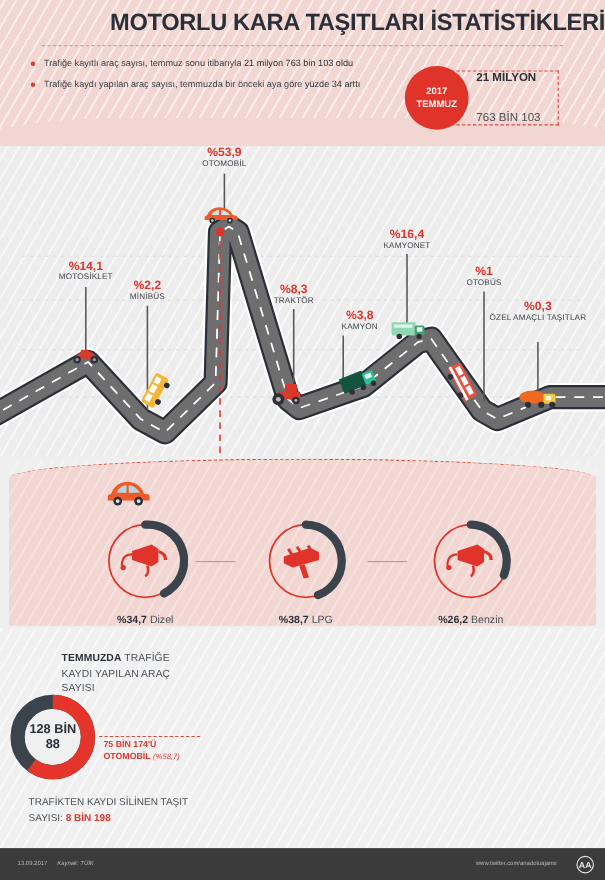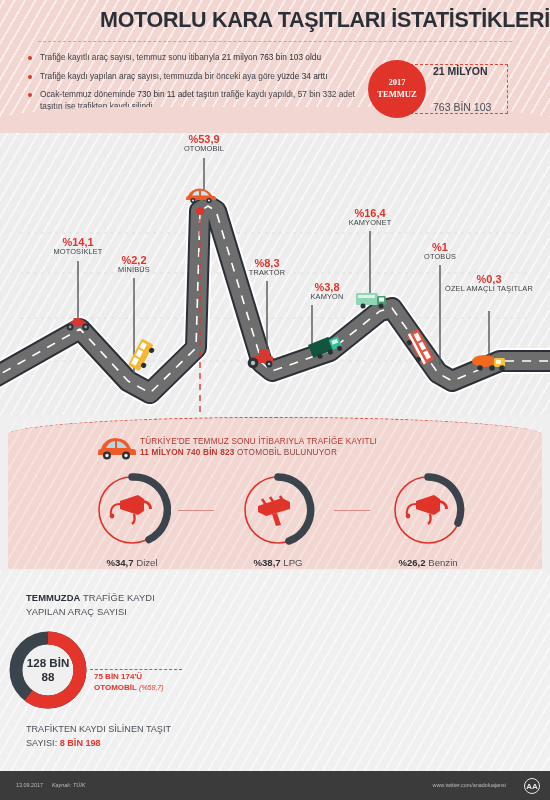--- a/index.html
+++ b/index.html
@@ -64,21 +64,20 @@
   }
   .bullet b { font-weight:normal; color:#2b3038; }
 
   #badge-circle {
     position:absolute; left:368px; top:60px;
     width:58px; height:58px; border-radius:50%;
     background:#e0342a;
     display:flex; flex-direction:column; align-items:center; justify-content:center;
     color:#fff; font-weight:bold; font-size:8.6px; line-height:1.35;
     z-index:3;
-    font-family:Liberation Serif, serif;
   }
   #badge-box {
     position:absolute; left:410px; top:64px;
     width:98px; height:50px;
     border:1.2px dashed #d94a3d;
     display:flex; flex-direction:column; justify-content:space-between;
     padding-left:22px;
     z-index:2;
   }
   #badge-box .l1 { font-size:10.5px; font-weight:bold; color:#2b3038; }
@@ -119,21 +118,21 @@
   .fuel-item .cap { font-size:9.6px; color:#4a5058; margin-top:4px; }
   .fuel-item .cap b { color:#2b3038; font-weight:bold; }
   .fuel-conn { position:absolute; height:1.2px; background:#d98c86; }
 
   
   #bot-sec {
     position:absolute; left:0; top:571px; width:550px; height:200px;
     background:#f0f0f0;
   }
   #bot-left { position:absolute; left:26px; top:20px; width:150px; }
-  #bl-title { font-size:9.4px; color:#4a5058; line-height:1.45; letter-spacing:0.1px; }
+  #bl-title { font-size:9.4px; color:#4a5058; line-height:1.45; letter-spacing:0.1px;margin-left:30px; }
   #bl-title b { color:#2b3038; font-weight:bold; }
   #donut-wrap { position:absolute; left:6px; top:57px; }
   #donut-txt {
     position:absolute; left:6px; top:57px; width:84px; height:84px;
     display:flex; flex-direction:column; align-items:center; justify-content:center;
     font-size:11.6px; font-weight:bold; color:#2b3038; line-height:1.18; text-align:center;
   }
   #donut-note {
     position:absolute; left:94px; top:100px; width:92px;
     font-size:8px; font-weight:bold; color:#e0342a; line-height:1.4;
@@ -177,24 +176,20 @@
 
     <div id="bullets">
       <div class="bullet">
         <span class="dot"></span>
         <span>Trafiğe kayıtlı araç sayısı, temmuz sonu itibarıyla </span><b>21 milyon 763 bin 103 oldu</b>
       </div>
       <div class="bullet">
         <span class="dot"></span>
         <span>Trafiğe kaydı yapılan araç sayısı, temmuzda bir önceki aya göre </span><b>yüzde 34 arttı</b>
       </div>
-      <div class="bullet">
-        <span class="dot"></span>
-        <span>Ocak-temmuz döneminde </span><b>730 bin 11 adet</b><span> taşıtın trafiğe kaydı yapıldı, 57 bin 332 adet taşıtın ise trafikten kaydı silindi</span>
-      </div>
     </div>
 
     <div id="badge-box">
       <div class="l1">21 MİLYON</div>
       <div class="l2">763 BİN 103</div>
     </div>
     <div id="badge-circle">
       <span>2017</span>
       <span>TEMMUZ</span>
     </div>
@@ -349,24 +344,20 @@
     <svg id="fuel-car" width="40" height="26" viewBox="0 0 40 26">
       <path d="M4,14 Q7,4 18,3 Q30,3 34,14 L36,14 Q39,14 39,17 L39,20 L1,20 L1,17 Q1,14 4,14 Z" fill="#ef5a29"></path>
       <path d="M9,13 Q12,6.5 18,6 L18,13 Z" fill="#b9d7e0"></path>
       <path d="M20,6 Q26,6.5 30,13 L20,13 Z" fill="#b9d7e0"></path>
       <circle cx="10" cy="20.5" r="4" fill="#2b3038"></circle>
         <circle cx="10" cy="20.5" r="1.7" fill="#e8e8e8"></circle>
       <circle cx="29" cy="20.5" r="4" fill="#2b3038"></circle>
         <circle cx="29" cy="20.5" r="1.7" fill="#e8e8e8"></circle>
     </svg>
 
-    <div id="fuel-head">
-      <div class="l1">TÜRKİYE'DE TEMMUZ SONU İTİBARIYLA TRAFİĞE KAYITLI</div>
-      <div class="l2"><b>11 MİLYON 740 BİN 823</b><span> OTOMOBİL BULUNUYOR</span></div>
-    </div>
 
     <div class="fuel-item" style="left:72px; top:60px;">
       <svg width="78" height="78" viewBox="0 0 78 78">
         <circle cx="39" cy="39" r="33" fill="none" stroke="#e0342a" stroke-width="1.6"></circle>
         <path d="M 39 6 A 33 33 0 0 1 56 68.5" fill="none" stroke="#3b434c" stroke-width="7.5" stroke-linecap="round"></path>
         <g transform="translate(15,24)">
           <path d="M12,6 L30,0 L36,4 L36,16 L30,20 L12,14 Z" fill="#e0342a"></path>
           <path d="M36,5 Q44,7 44,14 L41,14 Q41,9 36,8 Z" fill="#e0342a"></path>
           <path d="M12,9 Q4,9 3,16 Q2,20 5,20" fill="none" stroke="#e0342a" stroke-width="2"></path>
           <circle cx="4" cy="21" r="2.4" fill="#e0342a"></circle>

